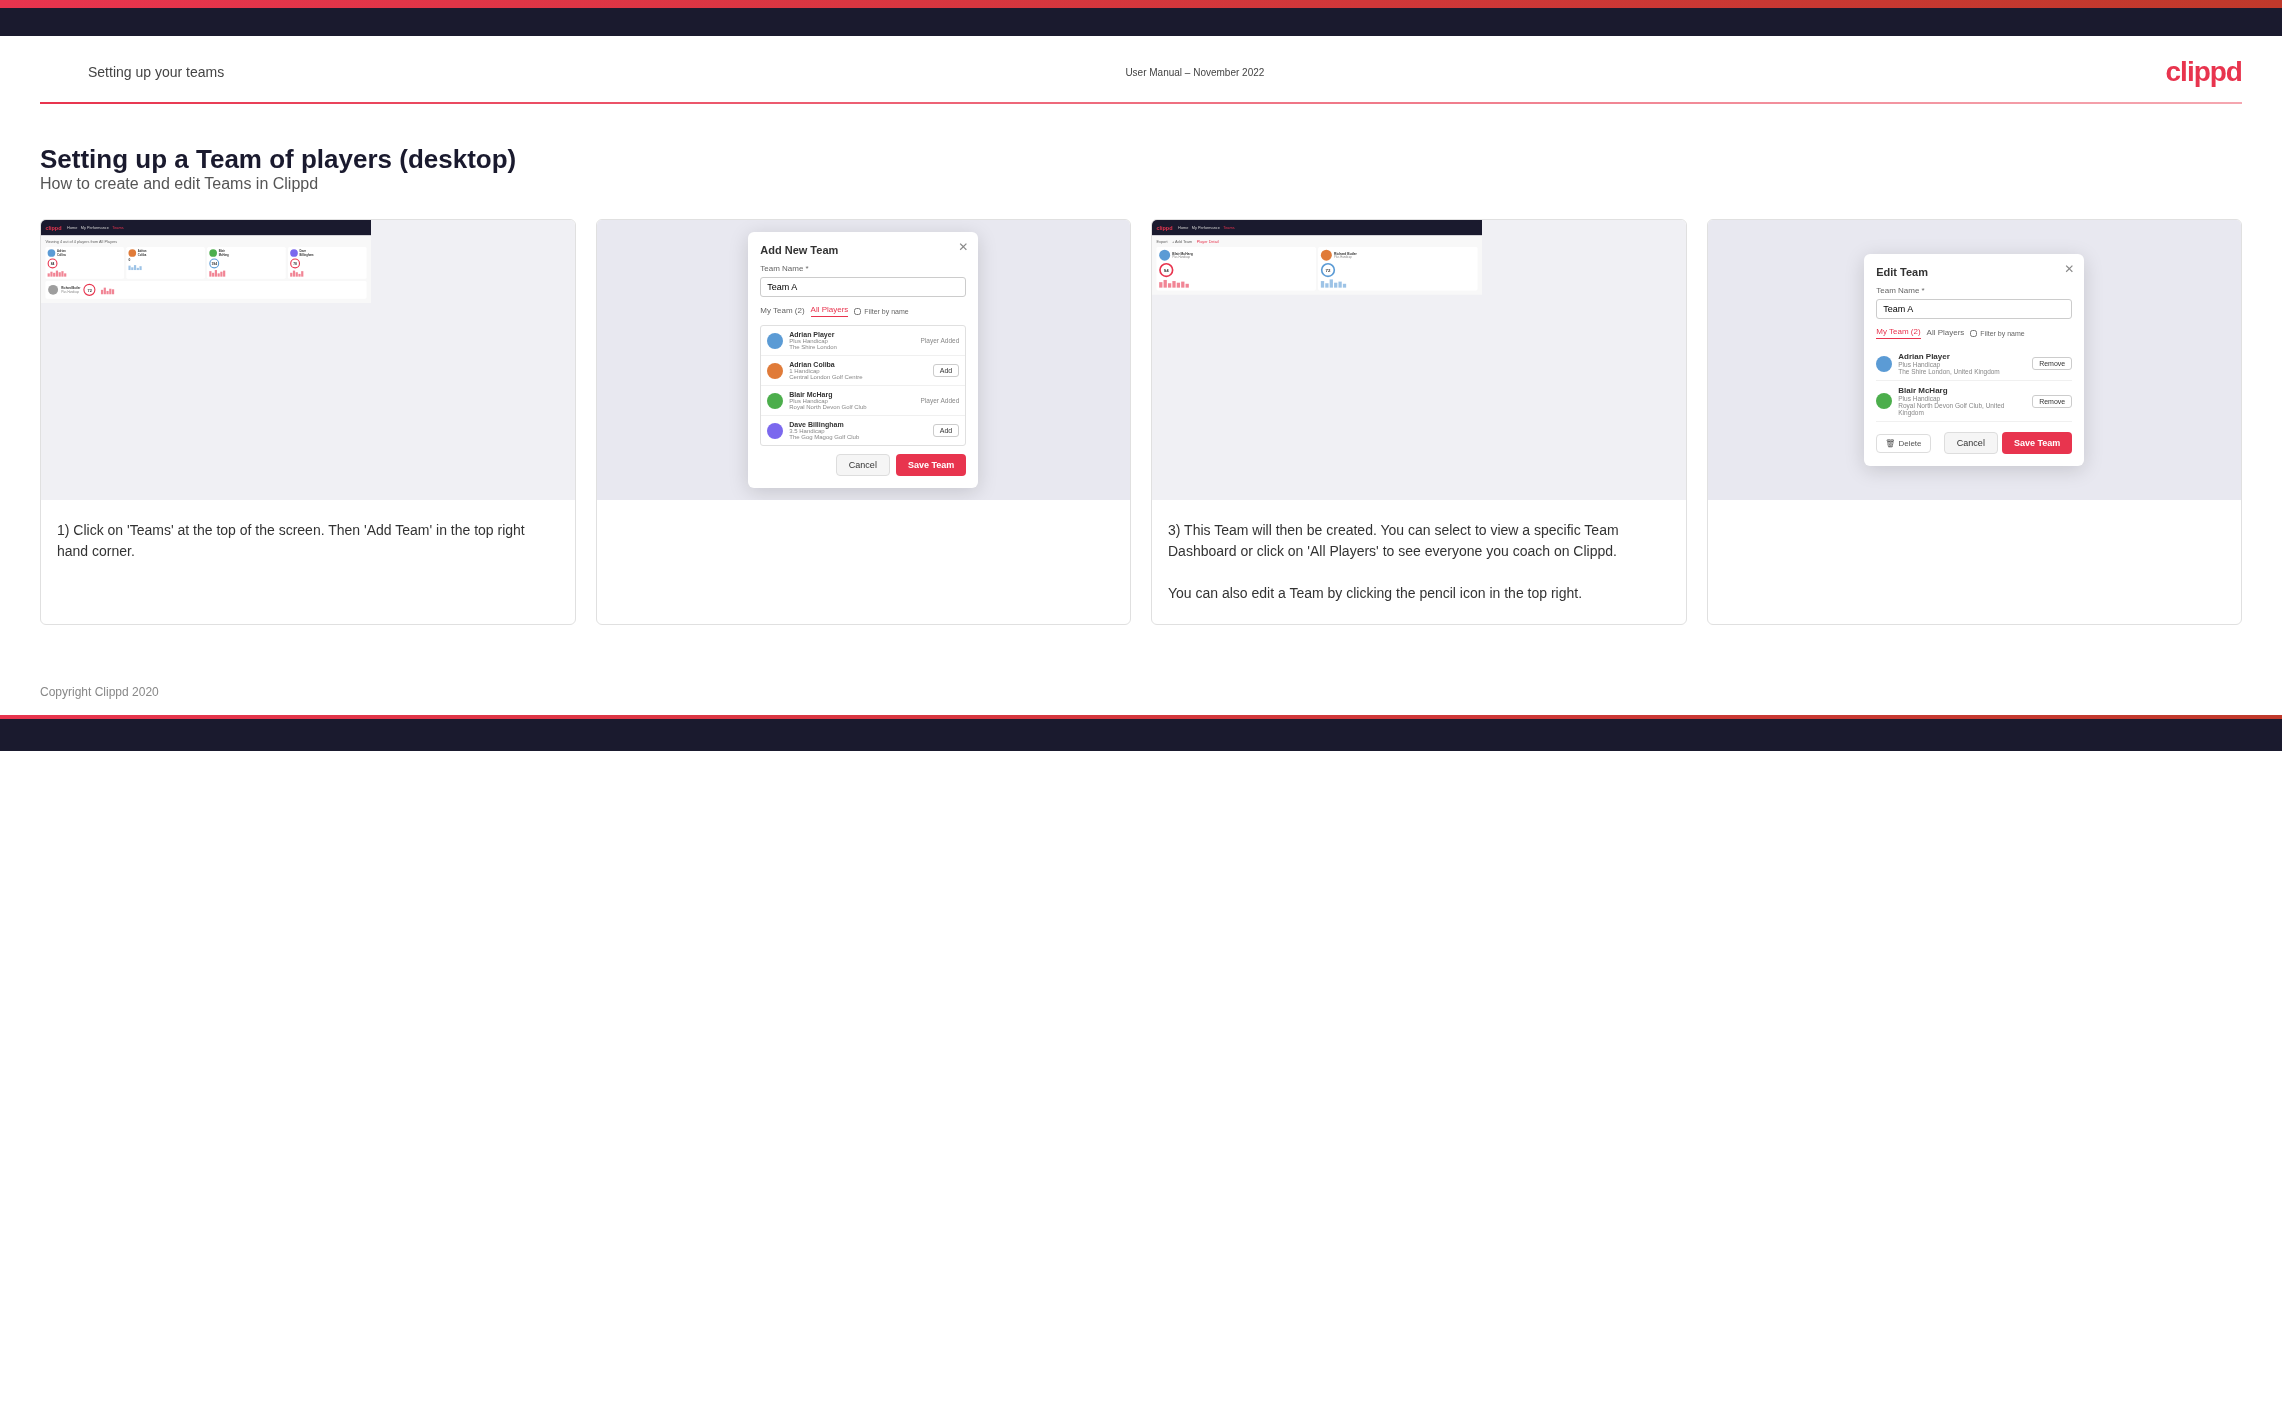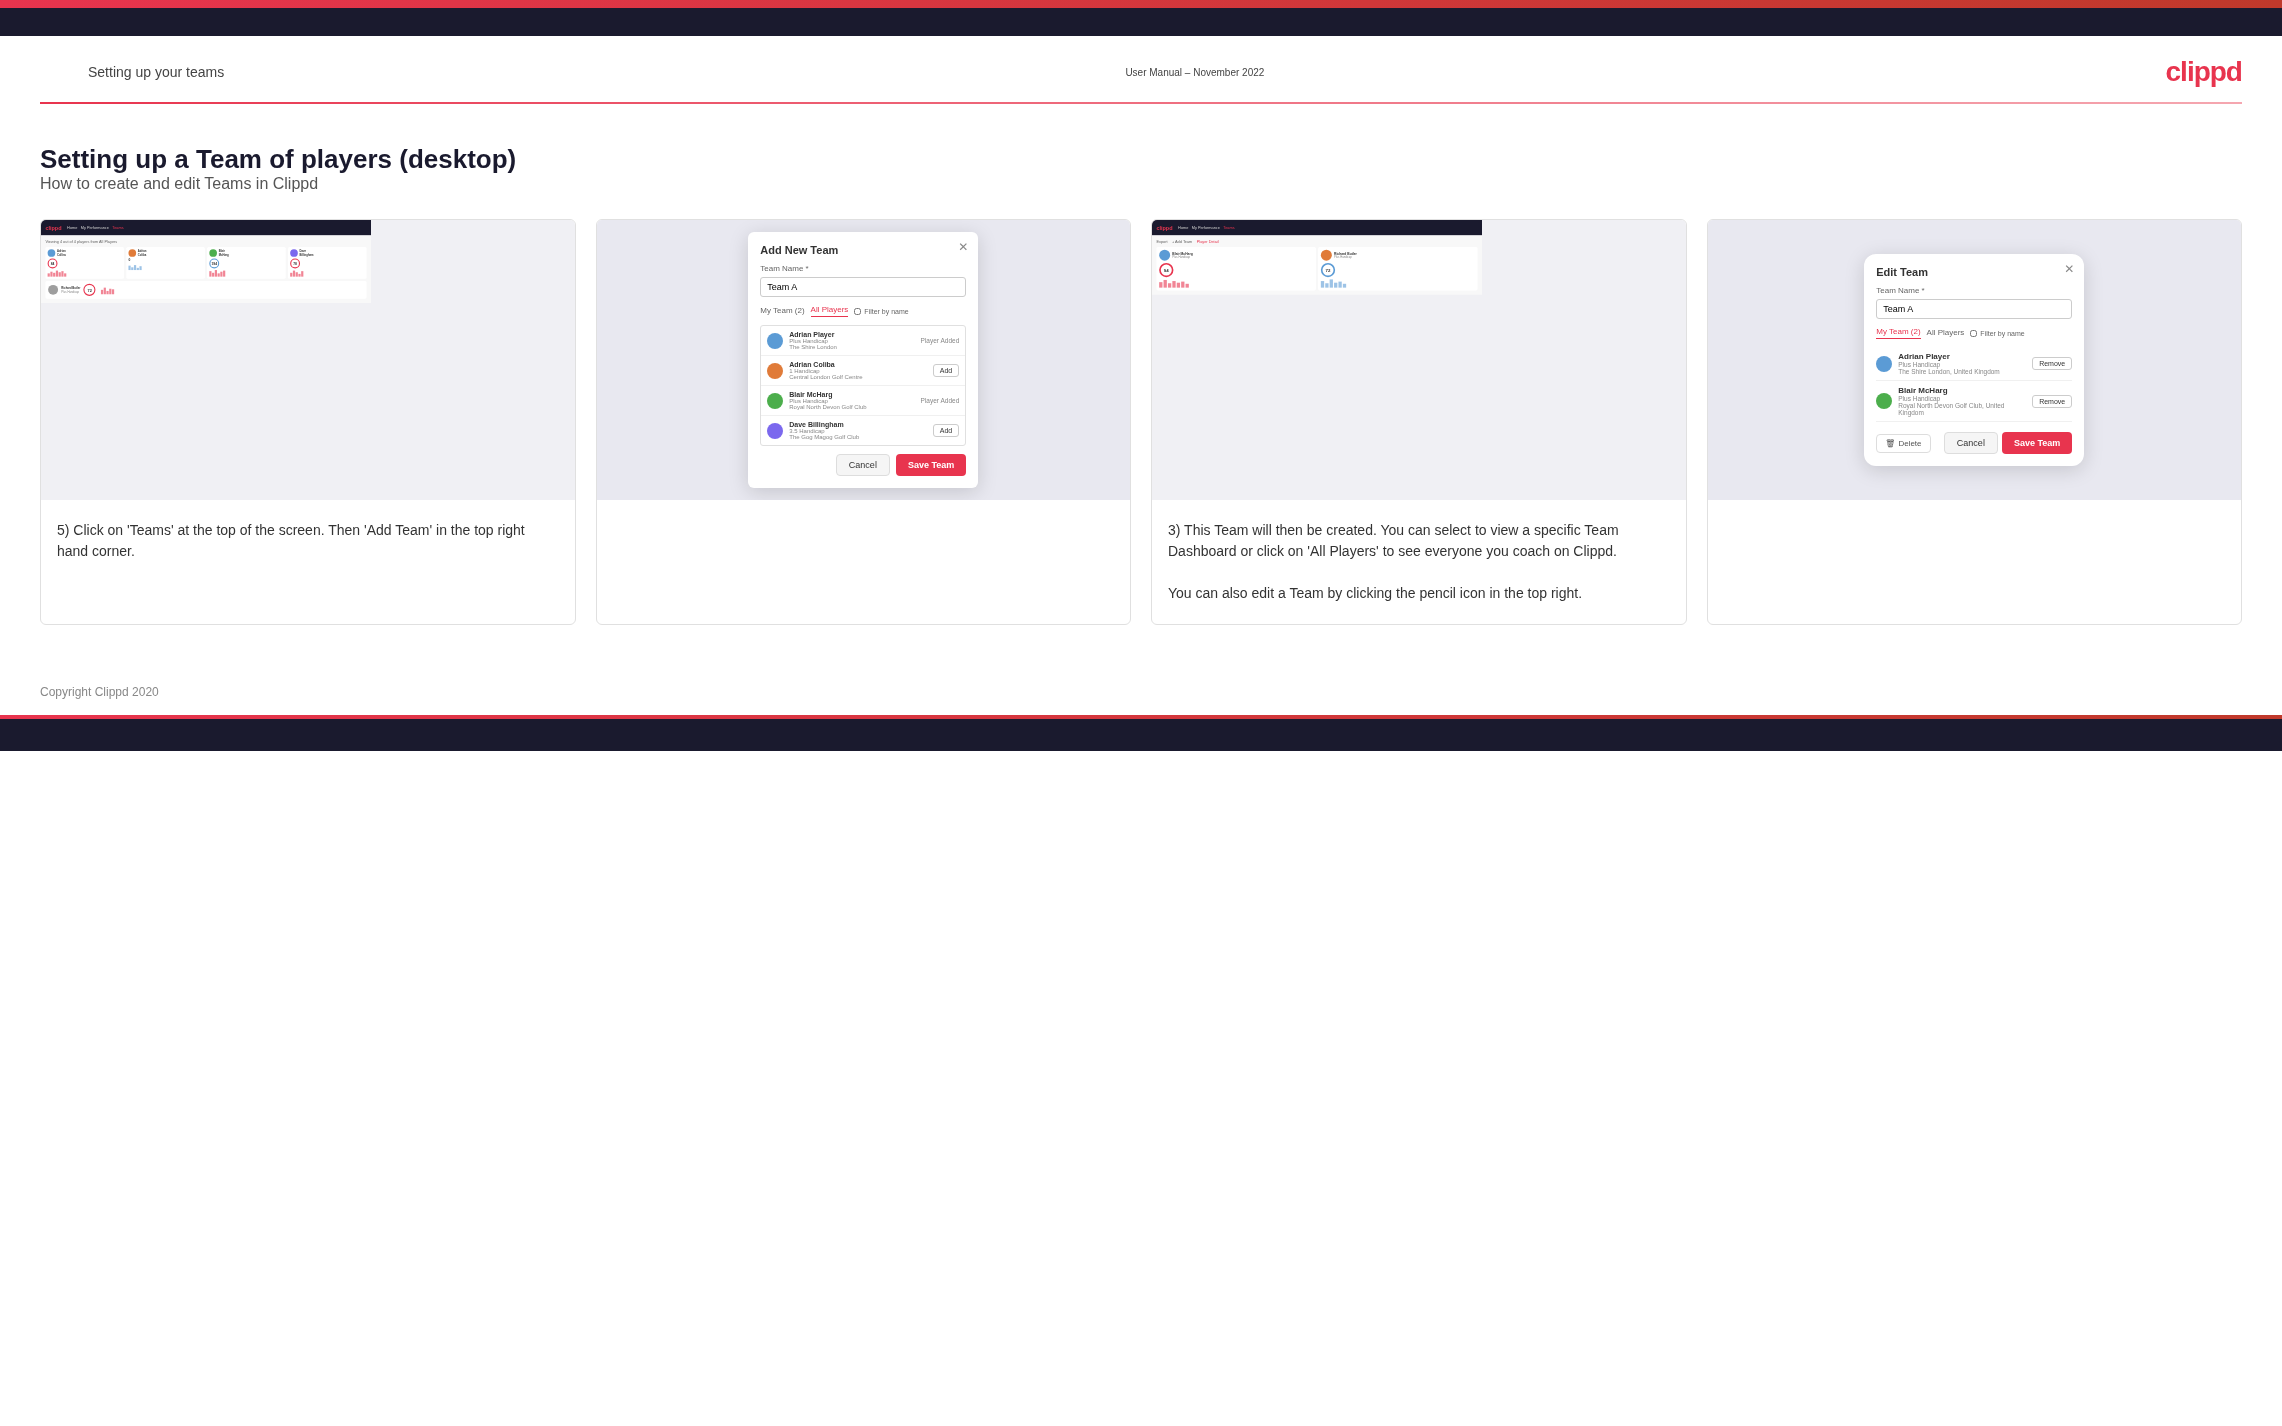--- a/index.html
+++ b/index.html
@@ -443,21 +443,21 @@
 
     
     .screenshot-4 {
       background: #e8e8f0;
       display: flex;
       align-items: center;
       justify-content: center;
     }
     .edit-dialog-box {
       background: #fff;
-      border-radius: 12px;
+      border-radius: 6px;
       box-shadow: 0 4px 20px rgba(0,0,0,0.15);
       width: 220px;
       padding: 12px;
       position: relative;
     }
     .edit-dialog-title {
       font-size: 11px;
       font-weight: 600;
       color: #333;
       margin-bottom: 8px;
@@ -651,21 +651,21 @@
                 <div class="ss1-bar" style="height:8px"></div>
                 <div class="ss1-bar" style="height:12px"></div>
                 <div class="ss1-bar" style="height:6px"></div>
                 <div class="ss1-bar" style="height:10px"></div>
                 <div class="ss1-bar" style="height:9px"></div>
               </div>
             </div>
           </div>
         </div>
       </div>
-      <div class="card-text">5) Click on 'Teams' at the top of the screen. Then 'Add Team' in the top right hand corner.</div>
+      <div class="card-text">1) Click on 'Teams' at the top of the screen. Then 'Add Team' in the top right hand corner.</div>
     </div>
 
     <div class="card">
       <div class="card-screenshot screenshot-2">
         <div class="dialog-box">
           <div class="dialog-title">Add New Team</div>
           <span class="dialog-close">✕</span>
           <div class="dialog-label">Team Name *</div>
           <input class="dialog-input" value="Team A" readonly="" style="">
           <div class="dialog-tabs">

